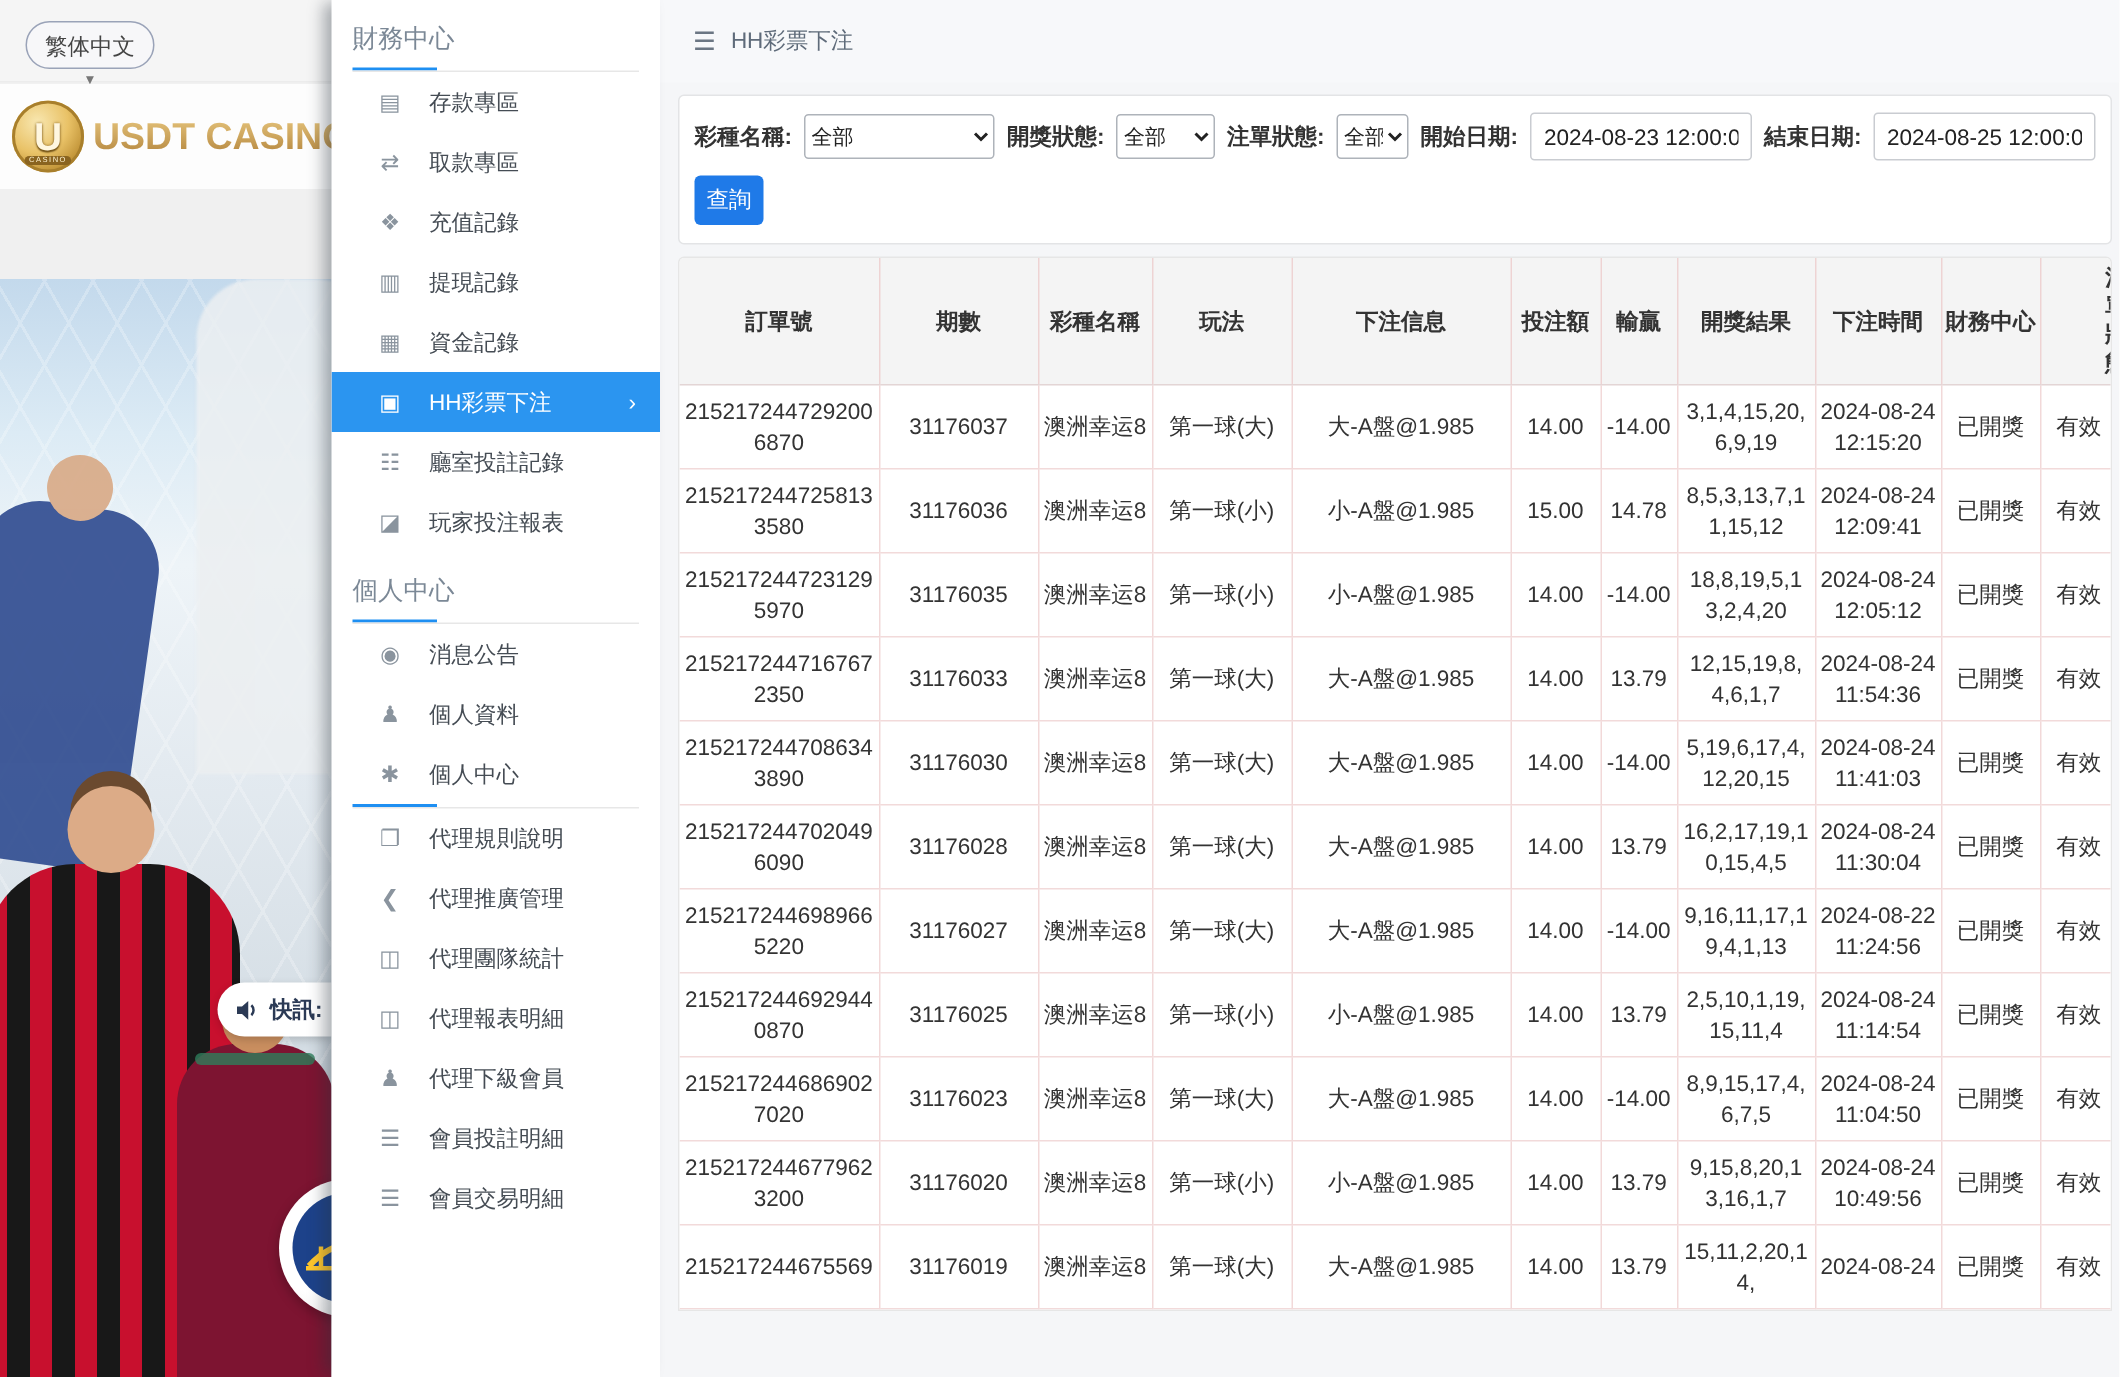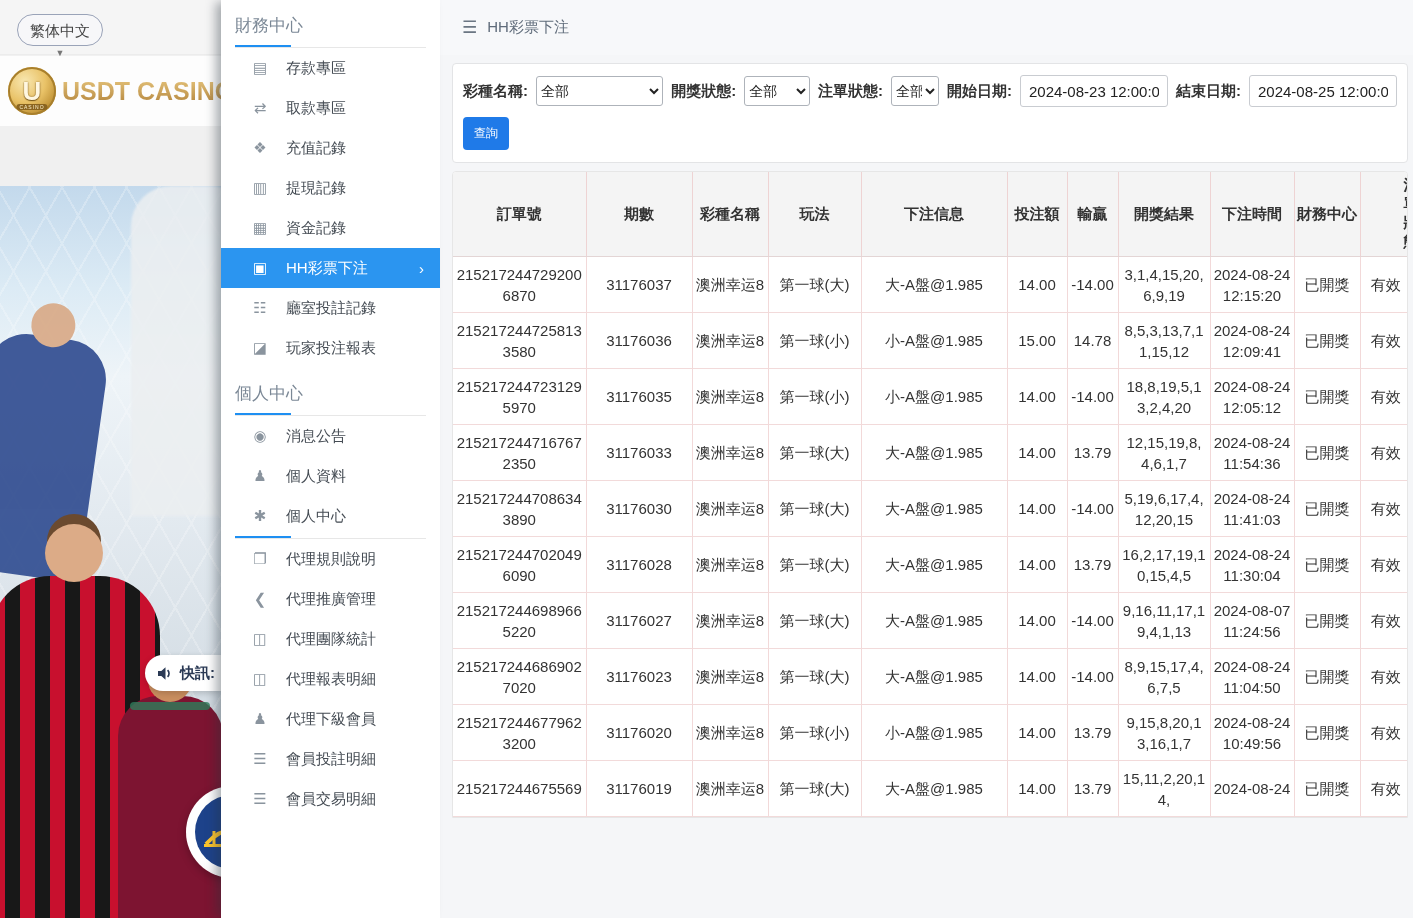--- a/index.html
+++ b/index.html
@@ -73,21 +73,21 @@
   .main-title { font-size:15px; color:#5f6b7a; }
 
   .filter-card { margin:8px 5px 0 12px; background:#ffffff; border:1px solid #e3e4e6; border-radius:4px; padding:11px 10px 12px 10px; }
   .filter-row { display:flex; align-items:center; gap:8px; font-size:15px; color:#333; flex-wrap:nowrap; }
   .filter-row label { white-space:nowrap;font-weight:bold; }
   select { height:30px; border:1px solid #aeb3ba; border-radius:3px; background:#fff; color:#222; font-size:14px; font-family:inherit; }
   .sel-lottery { width:128px; }
   .sel-draw { width:66px; }
   .sel-order { width:48px; }
   .date-input { width:148px; height:32px; border:1px solid #c9ccd1; border-radius:3px; padding:0 8px; font-size:15px; color:#222; font-family:inherit; }
-  .search-btn { margin-top:10px; width:46px; height:33px; background:#1f7ae8; color:#fff; border:none; border-radius:4px; font-size:12px; cursor:pointer; font-family:inherit; }
+  .search-btn { margin-top:10px; width:46px; height:33px; background:#1f7ae8; color:#fff; border:none; border-radius:4px; font-size:15px; cursor:pointer; font-family:inherit; }
 
   .table-card { margin:8px 5px 0 12px; background:#fff; border:1px solid #e6e6e6; border-radius:4px 4px 0 0; overflow:hidden; }
   table { border-collapse:collapse; table-layout:fixed; width:956px; }
   th { background:#f4f4f4; font-size:15px; font-weight:bold; color:#333; height:42px; padding:4px 2px;
        border-right:1px solid #eed3d3; border-bottom:1px solid #e3d5d5; text-align:center; }
   th:last-child { border-right:none;padding-left:43px; }
   td { font-size:15px; color:#333; text-align:center; vertical-align:middle; height:56px; padding:6px 3px;
        border-right:1px solid #f2d9d9; border-bottom:1px solid #f2dada; line-height:21px; background:#fff; }
   td:last-child { border-right:none; }
   td.brk { word-break:break-all; }
@@ -375,21 +375,34 @@
             </tr>
             <tr>
               <td class="brk">2152172446989665220</td>
               <td>31176027</td>
               <td>澳洲幸运8</td>
               <td>第一球(大)</td>
               <td>大-A盤@1.985</td>
               <td>14.00</td>
               <td>-14.00</td>
               <td class="brk">9,16,11,17,19,4,1,13</td>
-              <td>2024-08-07 11:24:56</td>
+              <td>2024-08-22 11:24:56</td>
+              <td>已開獎</td>
+              <td>有效</td>
+            </tr>
+            <tr>
+              <td class="brk">2152172446929440870</td>
+              <td>31176025</td>
+              <td>澳洲幸运8</td>
+              <td>第一球(小)</td>
+              <td>小-A盤@1.985</td>
+              <td>14.00</td>
+              <td>13.79</td>
+              <td class="brk">2,5,10,1,19,15,11,4</td>
+              <td>2024-08-24 11:14:54</td>
               <td>已開獎</td>
               <td>有效</td>
             </tr>
             <tr>
               <td class="brk">2152172446869027020</td>
               <td>31176023</td>
               <td>澳洲幸运8</td>
               <td>第一球(大)</td>
               <td>大-A盤@1.985</td>
               <td>14.00</td>

